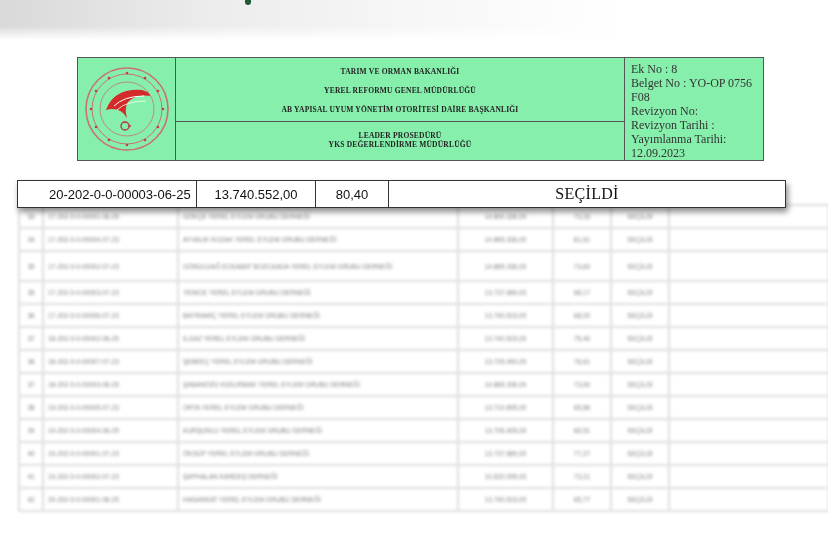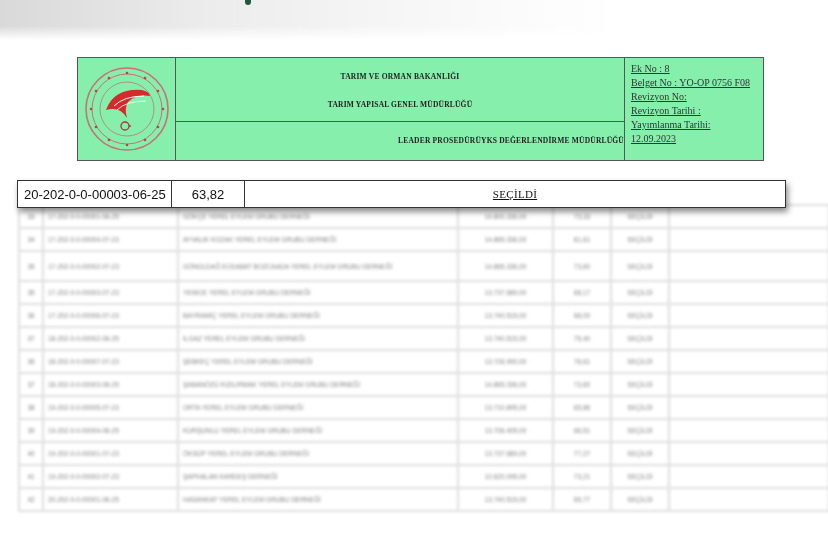--- a/index.html
+++ b/index.html
@@ -26,24 +26,24 @@
     position:absolute; left:77px; top:57px; width:687px; height:104px;
     border:1px solid #555; box-sizing:border-box; display:flex; background:#86efac;
   }
   .hdr .logo-cell {
     width:97px; border-right:1px solid #555; display:flex; align-items:center; justify-content:center;
   }
   .hdr .title-cell {
     width:448px; border-right:1px solid #555; display:flex; flex-direction:column;
   }
   .hdr .title-top { flex:0 0 64px; border-bottom:1px solid #555; display:flex; flex-direction:column; justify-content:space-around; align-items:center; padding:4px 0 2px; box-sizing:border-box;}
-  .hdr .title-bot { flex:1; display:flex; justify-content:flex-end; align-items:center; padding:2px 0 4px; box-sizing:border-box;}
+  .hdr .title-bot { flex:1; display:flex; flex-direction:column; justify-content:center; align-items:center; padding:2px 0 4px; box-sizing:border-box;}
   .hdr .t { font-size:7.5px; font-weight:bold; color:#222; letter-spacing:0.2px; }
   .hdr .meta-cell { flex:1; padding:4px 6px; box-sizing:border-box; }
-  .hdr .meta-cell div { font-size:10px; color:#333; line-height:14px;text-decoration:underline; }
+  .hdr .meta-cell div { font-size:12px; color:#333; line-height:14px; }
 
   
   .blur-table {
     position:absolute; left:18px; top:204px; width:812px;
     filter:blur(1.6px); opacity:0.85;
   }
   .blur-table table { border-collapse:collapse; width:100%; font-family:"Liberation Sans", sans-serif; }
   .blur-table td {
     border:2px solid #d8d8d8; font-size:6.5px; color:#6a6a6a; height:23px; padding:0 4px; box-sizing:border-box;
   }
@@ -57,25 +57,25 @@
 
   
   .hl {
     position:absolute; left:17px; top:180px; width:769px; height:28px;
     background:#fff; border:1px solid #333; box-sizing:border-box;
     display:flex; box-shadow:2px 4px 6px rgba(0,0,0,0.45);
     font-family:"Liberation Sans", sans-serif; font-size:13px; color:#111;
   }
   .hl > div { display:flex; align-items:center; border-right:1px solid #333; box-sizing:border-box; }
   .hl > div:last-child { border-right:none; }
-  .hl .h-code { width:154px; padding-left:6px; }
+  .hl .h-code { width:154px; padding-left:6px;margin-left:25px; }
   .hl .h-name { width:350px; padding-left:7px; }
   .hl .h-amt { width:119px; justify-content:center; }
   .hl .h-score { width:73px; justify-content:center; }
-  .hl .h-status { flex:1; justify-content:center; font-family:"Liberation Serif", serif; font-size:11px; letter-spacing:0.3px;text-decoration:underline; }
+  .hl .h-status { flex:1; justify-content:center; font-family:"Liberation Serif", serif; font-size:16px; letter-spacing:0.3px; }
 </style>
 </head>
 <body>
 
 <div class="top-shade"></div>
 <div class="green-mark"></div>
 
 <div class="hdr">
   <div class="logo-cell">
     <svg width="86" height="86" viewBox="0 0 86 86">
@@ -99,21 +99,22 @@
       <path d="M22 44 Q30 22 58 24 Q66 26 66 30 Q52 28 44 36 Q40 42 43 52 Q36 40 22 44 Z" fill="#d42a2a"></path>
       <path d="M30 40 Q40 30 60 30" fill="none" stroke="#fff" stroke-width="1"></path>
       <path d="M33 44 Q42 35 62 35" fill="none" stroke="#fff" stroke-width="0.8"></path>
       <circle cx="41" cy="60" r="4" fill="none" stroke="#b03040" stroke-width="1.3"></circle>
       <circle cx="46" cy="60" r="0.9" fill="#b03040"></circle>
     </svg>
   </div>
   <div class="title-cell">
     <div class="title-top">
       <div class="t">TARIM VE ORMAN BAKANLIĞI</div>
-      <div class="t">TARIM YAPISAL GENEL MÜDÜRLÜĞÜ</div>
+      <div class="t">YEREL REFORMU GENEL MÜDÜRLÜĞÜ</div>
+      <div class="t">AB YAPISAL UYUM YÖNETİM OTORİTESİ DAİRE BAŞKANLIĞI</div>
     </div>
     <div class="title-bot">
       <div class="t">LEADER PROSEDÜRÜ</div>
       <div class="t">YKS DEĞERLENDİRME MÜDÜRLÜĞÜ</div>
     </div>
   </div>
   <div class="meta-cell">
     <div>Ek No : 8</div>
     <div>Belget No : YO-OP 0756 F08</div>
     <div>Revizyon No:</div>
@@ -241,15 +242,16 @@
           <td class="c-score">65,77</td>
           <td class="c-status">SEÇİLDİ</td>
           <td></td>
         </tr>
       </tbody>
   </table>
 </div>
 
 <div class="hl">
   <div class="h-code">20-202-0-0-00003-06-25</div>
-  <div class="h-score">63,82</div>
+  <div class="h-amt">13.740.552,00</div>
+  <div class="h-score">80,40</div>
   <div class="h-status">SEÇİLDİ</div>
 </div>
 
 </body></html>

